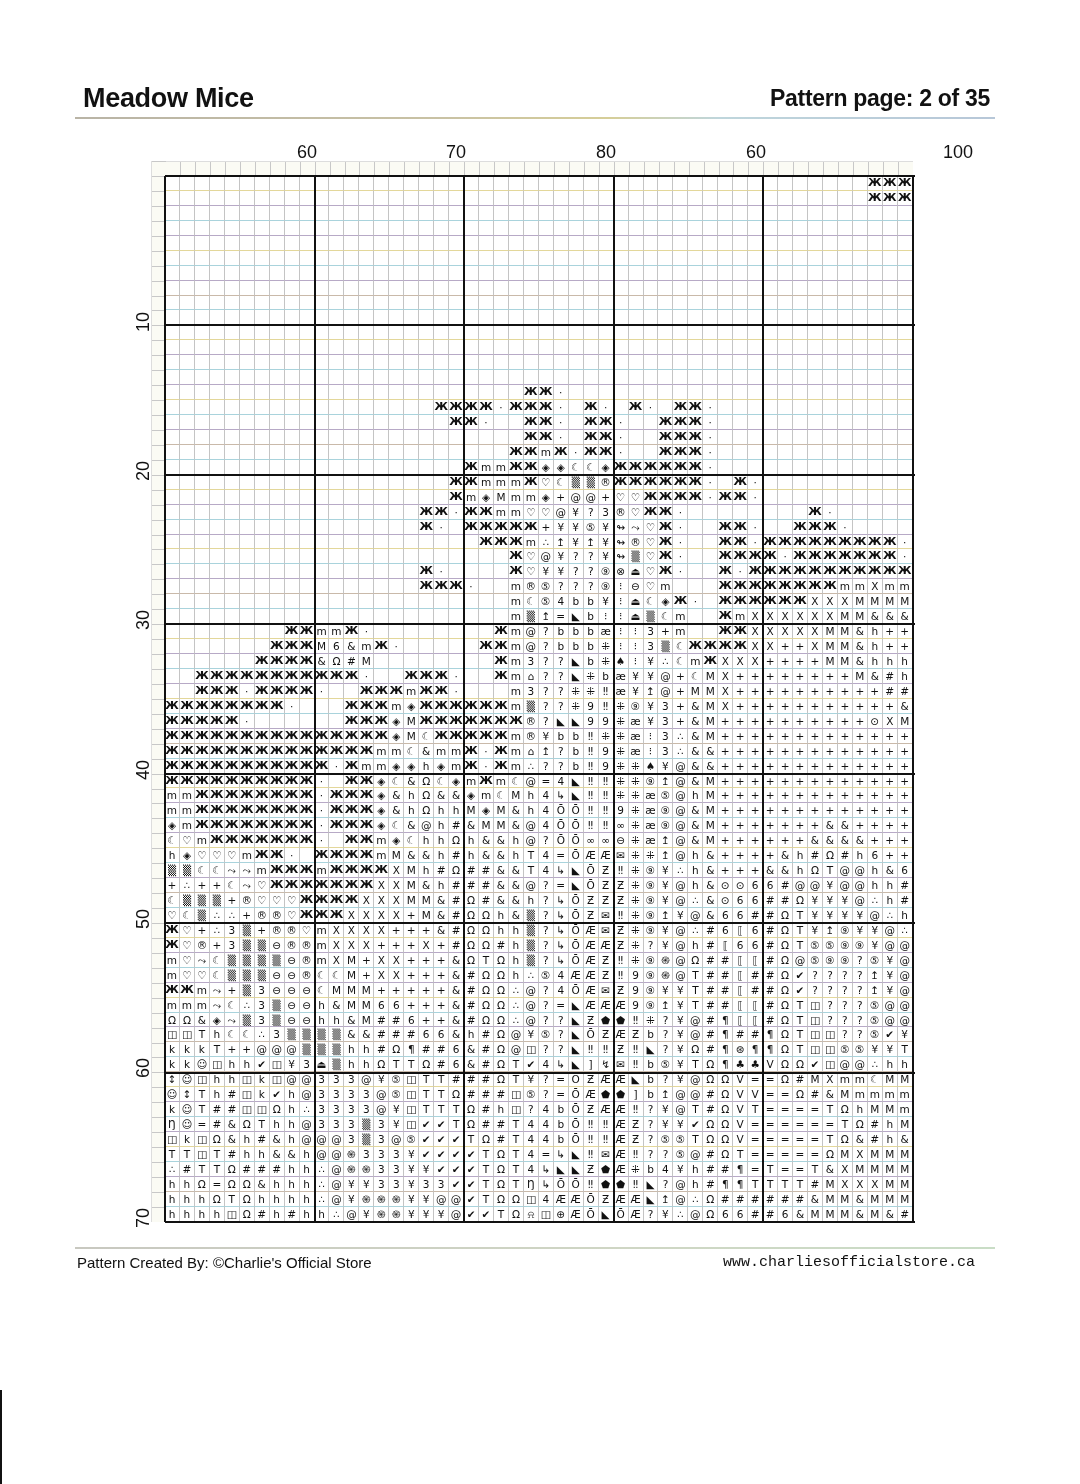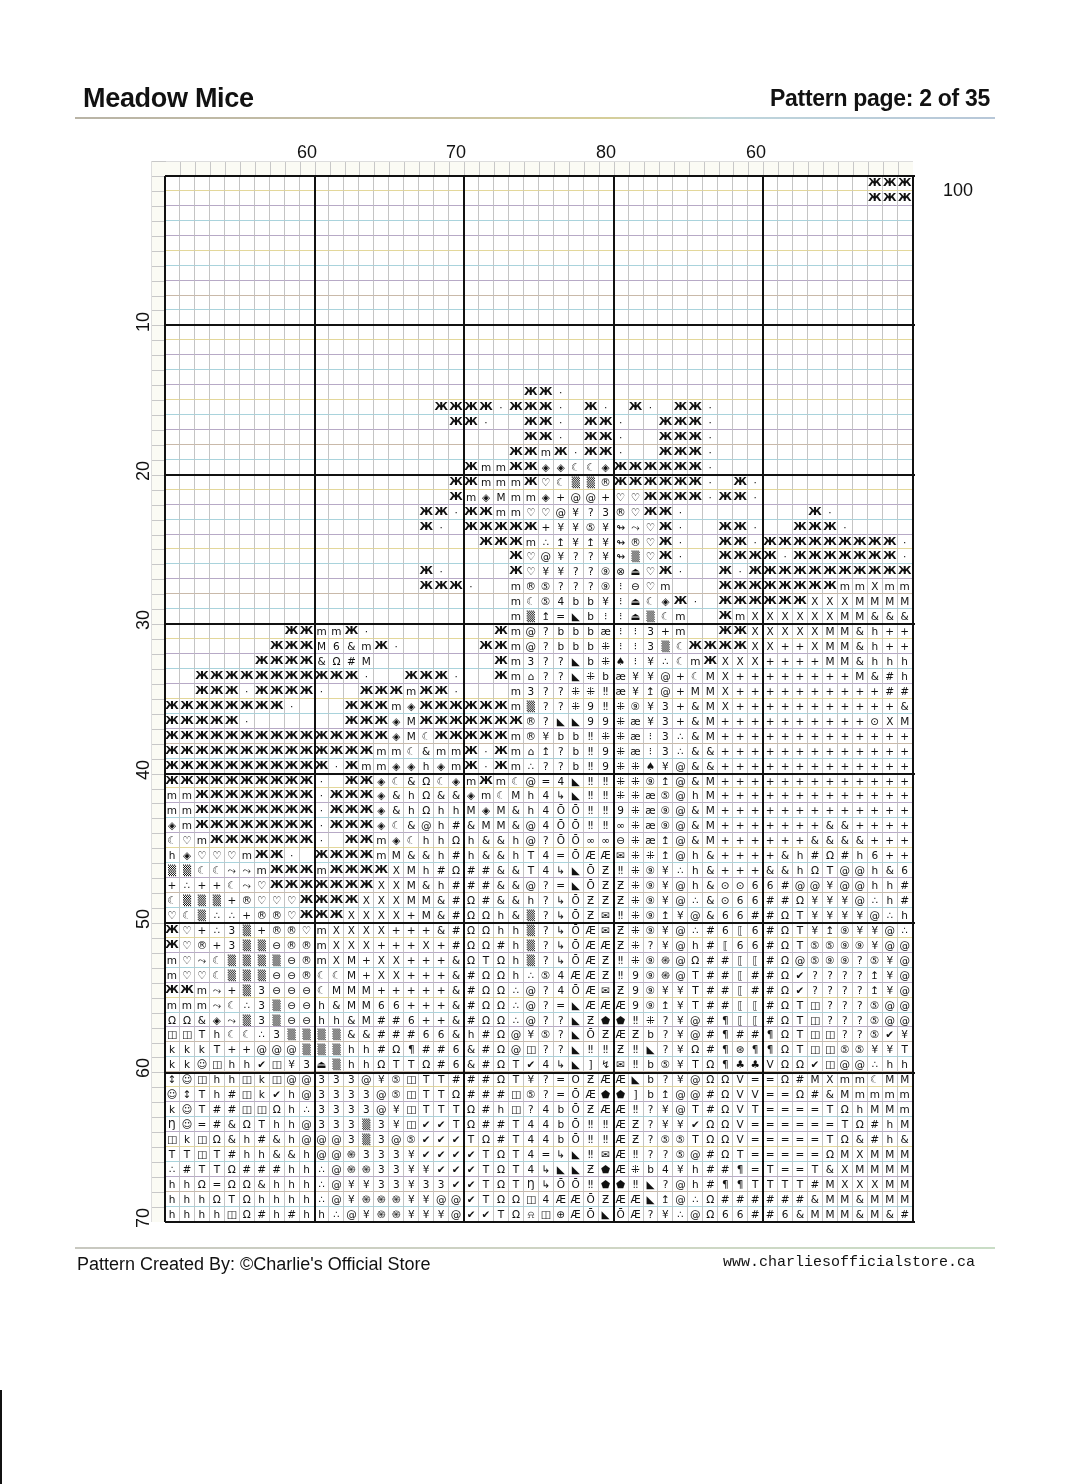--- a/index.html
+++ b/index.html
@@ -6,21 +6,21 @@
   body {
     width: 1080px; height: 1484px; position: relative; overflow: hidden;
     background: #ffffff; font-family: "Liberation Sans", sans-serif; color: #111;
   }
   .hdr-title { position: absolute; left: 83px; top: 83px; font-size: 27px; font-weight: bold; letter-spacing: -0.3px; }
   .hdr-page { position: absolute; right: 90px; top: 85px; font-size: 23px; font-weight: bold; letter-spacing: -0.3px; }
   .hdr-rule { position: absolute; left: 75px; top: 117px; width: 920px; height: 2px;
     background: linear-gradient(90deg, #b9b4a6 0%, #c9c2a4 40%, #d6ce98 58%, #bfd6dc 70%, #b7c7d8 100%); }
   .ftr-rule { position: absolute; left: 75px; top: 1247px; width: 920px; height: 2px;
     background: linear-gradient(90deg, #c8c8c0 0%, #cfd6c4 60%, #c9ddc6 100%); }
-  .ftr-left { position: absolute; left: 77px; top: 1254px; font-size: 18px; }
+  .ftr-left { position: absolute; left: 77px; top: 1254px; font-size: 15px; }
   .ftr-right { position: absolute; right: 105px; top: 1254px; font-size: 15px; font-family: Liberation Mono, monospace; }
   .scan-bar { position: absolute; left: 0; top: 1390px; width: 2px; height: 94px; background: #111; }
 
   .col-label { position: absolute; top: 142px; font-size: 18px; transform: translateX(-50%); color: #111; }
   .row-label { position: absolute; left: 131px; font-size: 18px; transform: translateY(-50%) rotate(-90deg); transform-origin: center; width: 24px; text-align: center; color: #111; }
   .margin-top { position: absolute; left: 151px; top: 161px; width: 762px; height: 15px; background: #fbfbf4;
     background-image: repeating-linear-gradient(90deg, #c8c8c8 0 1px, transparent 1px 14.96px);
     background-position: 14px 0; border-top: 1px solid #ddd; }
   .margin-left { position: absolute; left: 151px; top: 161px; width: 14px; height: 1061px; background: #fbfbf4;
     background-image: repeating-linear-gradient(180deg, #c8c8c8 0 1px, transparent 1px 14.94px);
@@ -45,21 +45,21 @@
 
 <div class="hdr-title">Meadow Mice</div>
 <div class="hdr-page">Pattern page: 2 of 35</div>
 <div class="hdr-rule"></div>
 
 <div id="col-labels">
     <div class="col-label" style="left: 307px;">60</div>
     <div class="col-label" style="left: 456px;">70</div>
     <div class="col-label" style="left: 606px;">80</div>
     <div class="col-label" style="left: 756px;">60</div>
-    <div class="col-label" style="left: 958px; margin-top: 38px;">100</div>
+    <div class="col-label" style="left: 958px;">100</div>
   </div>
 <div id="row-labels">
     <div class="row-label" style="top: 322px;">10</div>
     <div class="row-label" style="top: 471px;">20</div>
     <div class="row-label" style="top: 620px;">30</div>
     <div class="row-label" style="top: 770px;">40</div>
     <div class="row-label" style="top: 919px;">50</div>
     <div class="row-label" style="top: 1068px;">60</div>
     <div class="row-label" style="top: 1218px;">70</div>
   </div>

